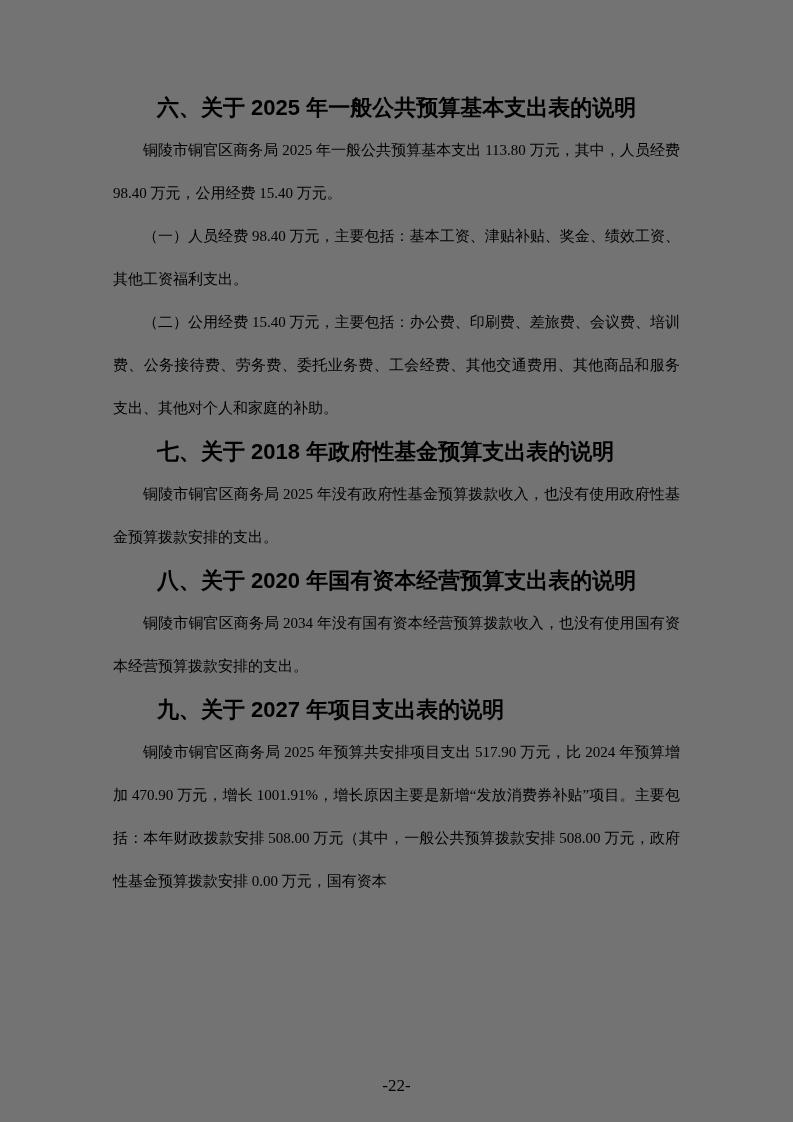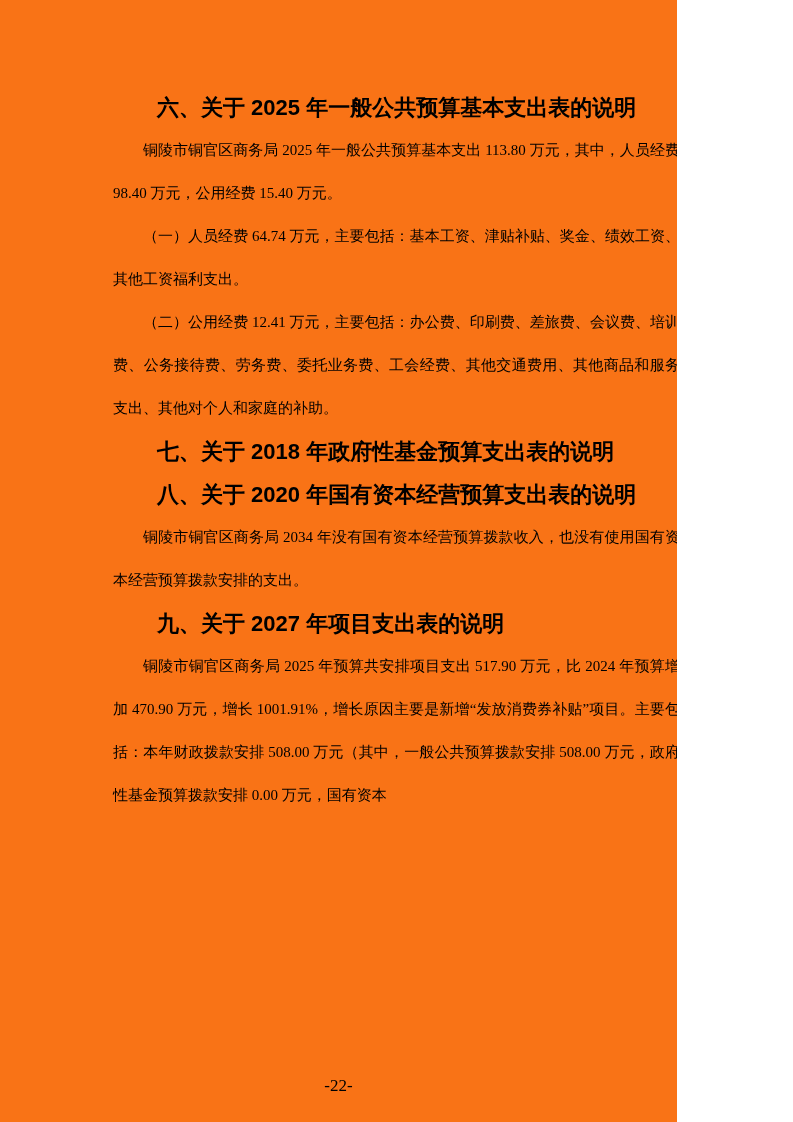--- a/index.html
+++ b/index.html
@@ -2,23 +2,23 @@
 <html><head>
 <meta charset="utf-8">
 <style>
   html, body {
     margin: 0;
     padding: 0;
     background: #ffffff;
   }
   .page {
     position: relative;
-    width: 677px;
+    width: 793px;
     height: 1122px;
-    background: #f97316;
+    background: #737373;
     overflow: hidden;
     box-sizing: border-box;
   }
   .content {
     position: absolute;
     top: 86px;
     left: 113px;
     width: 567px;
     color: #000000;
   }
@@ -50,22 +50,23 @@
     color: #000000;
   }
 </style>
 </head>
 <body>
 
 <div class="page">
   <div class="content">
     <p class="para heading">六、关于 2025 年一般公共预算基本支出表的说明</p>
     <p class="para body">铜陵市铜官区商务局 2025 年一般公共预算基本支出 113.80 万元，其中，人员经费 98.40 万元，公用经费 15.40 万元。</p>
-    <p class="para body">（一）人员经费 64.74 万元，主要包括：基本工资、津贴补贴、奖金、绩效工资、其他工资福利支出。</p>
-    <p class="para body">（二）公用经费 12.41 万元，主要包括：办公费、印刷费、差旅费、会议费、培训费、公务接待费、劳务费、委托业务费、工会经费、其他交通费用、其他商品和服务支出、其他对个人和家庭的补助。</p>
+    <p class="para body">（一）人员经费 98.40 万元，主要包括：基本工资、津贴补贴、奖金、绩效工资、其他工资福利支出。</p>
+    <p class="para body">（二）公用经费 15.40 万元，主要包括：办公费、印刷费、差旅费、会议费、培训费、公务接待费、劳务费、委托业务费、工会经费、其他交通费用、其他商品和服务支出、其他对个人和家庭的补助。</p>
     <p class="para heading">七、关于 2018 年政府性基金预算支出表的说明</p>
+    <p class="para body">铜陵市铜官区商务局 2025 年没有政府性基金预算拨款收入，也没有使用政府性基金预算拨款安排的支出。</p>
     <p class="para heading">八、关于 2020 年国有资本经营预算支出表的说明</p>
     <p class="para body">铜陵市铜官区商务局 2034 年没有国有资本经营预算拨款收入，也没有使用国有资本经营预算拨款安排的支出。</p>
     <p class="para heading">九、关于 2027 年项目支出表的说明</p>
     <p class="para body">铜陵市铜官区商务局 2025 年预算共安排项目支出 517.90 万元，比 2024 年预算增加 470.90 万元，增长 1001.91%，增长原因主要是新增“发放消费券补贴”项目。主要包括：本年财政拨款安排 508.00 万元（其中，一般公共预算拨款安排 508.00 万元，政府性基金预算拨款安排 0.00 万元，国有资本</p>
   </div>
   <div class="footer">-22-</div>
 </div>
 
 </body></html>

